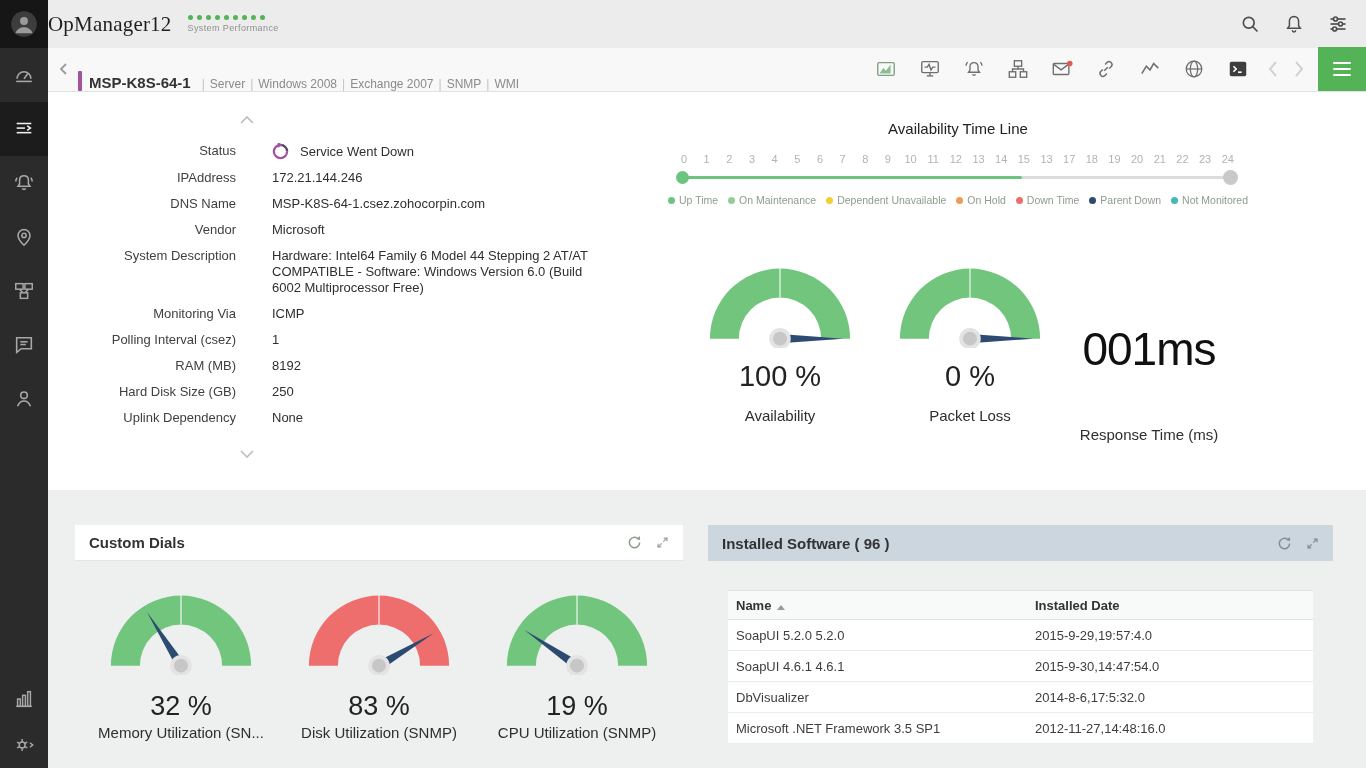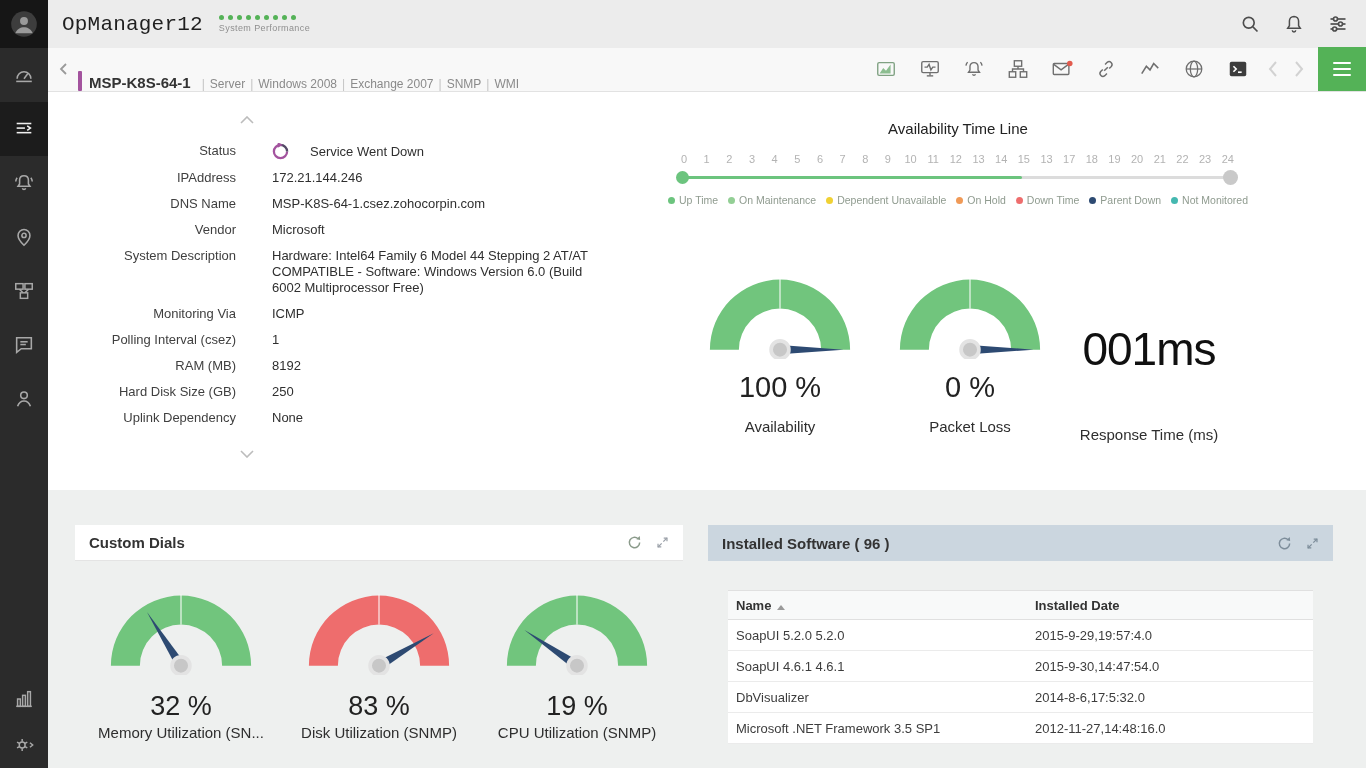--- a/index.html
+++ b/index.html
@@ -10,21 +10,21 @@
 
 .sidebar{position:absolute;left:0;top:0;width:48px;height:768px;background:#2b2b2b;z-index:9}
 .sb-avatar{width:48px;height:48px;background:#161616;display:flex;align-items:center;justify-content:center}
 .sb-item{width:48px;height:54px;display:flex;align-items:center;justify-content:center;color:#a8a8a8;cursor:pointer}
 .sb-item.active{background:#1c1c1c;color:#f0f0f0}
 .sb-bottom{position:absolute;left:0;bottom:0;width:48px}
 .sb-bottom .sb-item{height:46px}
 
 
 .topbar{position:absolute;left:48px;top:0;right:0;height:48px;background:#ececec;display:flex;align-items:center;z-index:8}
-.logo{font-family:Liberation Mono, monospace;font-size:21px;color:#1f1f1f;margin-left:14px;letter-spacing:.2px}
+.logo{font-family:Liberation Serif, serif;font-size:21px;color:#1f1f1f;letter-spacing:.2px}
 .logo-meta{margin-left:16px;display:flex;flex-direction:column;justify-content:center}
 .dots{display:flex;gap:4px;margin-bottom:3px}
 .dots span{width:5px;height:5px;border-radius:50%;background:#54b257;display:inline-block}
 .logo-sub{font-size:9px;color:#8f8f8f;letter-spacing:.4px}
 .tb-spacer{flex:1}
 .tb-icon{width:44px;height:48px;display:flex;align-items:center;justify-content:center;color:#4d4d4d;cursor:pointer}
 
 
 .toolbar{position:absolute;left:48px;top:48px;right:0;height:44px;background:#f8f8f8;border-bottom:1px solid #e2e2e2;display:flex;align-items:flex-end;z-index:8}
 .back-btn{width:30px;height:44px;display:flex;align-items:center;justify-content:center;cursor:pointer}
@@ -42,38 +42,38 @@
 
 .content{position:absolute;left:48px;top:92px;right:0;bottom:0;background:#fff}
 
 
 .collapse-chev{position:absolute;left:192px;width:30px;text-align:center;color:#b9b9b9;cursor:pointer}
 .chev-up{top:24px}
 .chev-down{top:358px}
 .details{position:absolute;left:0;top:46px;width:584px;display:grid;grid-template-columns:188px 330px;column-gap:36px;font-size:13px}
 .d-label{color:#3f3f3f;text-align:right;padding:5px 0;line-height:16px}
 .d-value{color:#2f2f2f;padding:5px 0;line-height:16px}
-.d-value.status{display:flex;align-items:center;gap:21px}
+.d-value.status{display:flex;align-items:center;gap:11px}
 
 
 .timeline{position:absolute;left:610px;top:28px;width:600px}
 .tl-title{text-align:center;font-size:15px;color:#222}
 .tl-ticks{display:flex;justify-content:space-between;width:560px;margin:16px 0 0 18px}
 .tick{font-size:11px;color:#b3b3b3;width:16px;text-align:center}
 .tl-bar{position:relative;width:550px;height:3px;margin:11px 0 0 23px;background:#dcdcdc;border-radius:2px}
 .tl-green{position:absolute;left:0;top:0;height:3px;background:#6cc47e;border-radius:2px}
 .tl-dot-start{position:absolute;left:-5px;top:-5px;width:13px;height:13px;border-radius:50%;background:#6cc47e;cursor:pointer}
 .tl-dot-end{position:absolute;right:-7px;top:-6px;width:15px;height:15px;border-radius:50%;background:#c9c9c9;cursor:pointer}
 .tl-legend{display:flex;justify-content:center;margin-top:15px;white-space:nowrap}
 .lg-item{display:inline-flex;align-items:center;margin:0 5px}
 .lg-dot{width:7px;height:7px;border-radius:50%;margin-right:4px}
 .lg-label{font-size:10.5px;color:#8f9b8f}
 
 
-#kpi-gauges{position:absolute;left:637px;top:181px;display:flex}
+#kpi-gauges{position:absolute;left:637px;top:170px;display:flex}
 .gauge-block{width:190px;display:flex;flex-direction:column;align-items:center}
 .gauge-value{font-size:29px;color:#222;margin-top:12px}
 .gauge-label{font-size:15px;color:#2e2e2e;margin-top:14px}
 .response{position:absolute;left:966px;top:232px;width:270px;text-align:center}
 .response-value{font-size:46px;color:#101010;line-height:50px;letter-spacing:-1px}
 .response-label{font-size:15px;color:#2e2e2e;margin-top:52px}
 
 
 .bottom{position:absolute;left:0;top:398px;right:0;height:280px;background:#eef0ef}
 .panel{position:absolute;top:35px}

